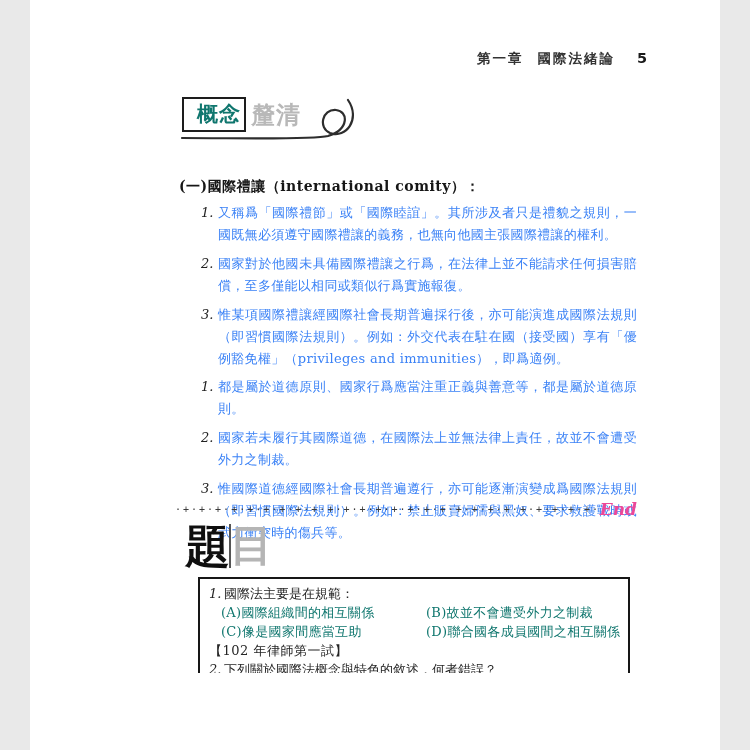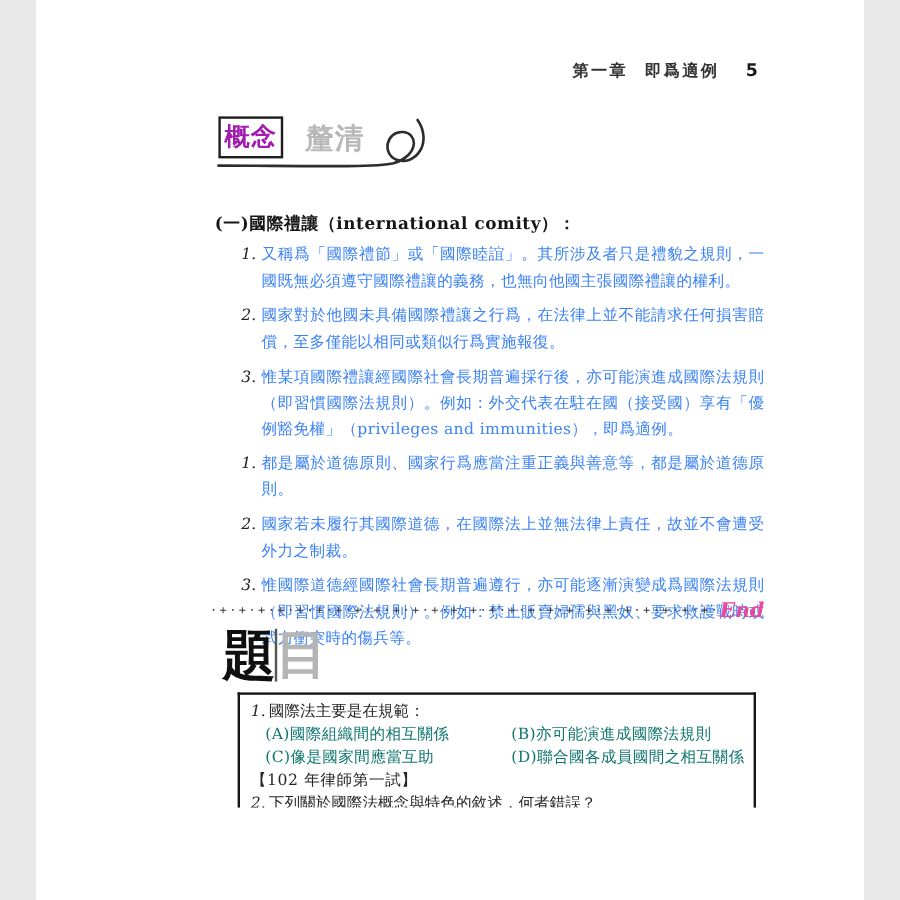--- a/index.html
+++ b/index.html
@@ -20,30 +20,30 @@
     font-size:13.5px;font-weight:600;color:#333;
     letter-spacing:2px;white-space:nowrap;
   }
   .running-header .chapter{margin-right:14px;}
   .running-header .pagenum{margin-left:22px;font-weight:800;font-size:14.5px;letter-spacing:0;color:#1a1a1a;}
   
   .concept-logo{position:absolute;left:152px;top:97px;width:180px;height:50px;}
   .concept-logo .flourish{position:absolute;left:-4px;top:0;overflow:visible;}
   .logo-black{
     display:inline-block;position:relative;z-index:2;
-    border:2px solid #1d1d1d;padding:1px 3px 2px 3px;
-    font-weight:700;font-size:21px;letter-spacing:1px;color:#a21caf;
+    border:2px solid #1d1d1d;padding:1px 3px 2px 13px;
+    font-weight:700;font-size:21px;letter-spacing:1px;color:#0f766e;
     background:#fff;
     font-family:"DejaVu Sans","Liberation Sans",sans-serif;
   }
   .logo-gray{
     display:inline-block;position:relative;z-index:2;
     font-weight:700;font-size:24px;letter-spacing:1px;color:#b8b8b8;
     font-family:Liberation Sans, sans-serif;
-    vertical-align:-2px;margin-left:18px;
+    vertical-align:-2px;margin-left:5px;
   }
   
   .concept-heading{
     position:absolute;left:151px;top:148px;
     font-weight:700;font-size:14.5px;color:#111;letter-spacing:.5px;white-space:nowrap;
   }
   
   .sub-title{
     position:absolute;left:149px;
     font-weight:700;font-size:14px;color:#161616;letter-spacing:.5px;white-space:nowrap;text-align:center;
@@ -106,21 +106,21 @@
     padding-right:2px;letter-spacing:.5px;
   }
 </style>
 </head>
 <body>
 
 <div class="page">
 
   <div class="running-header">
     <span class="chapter">第一章</span>
-    <span class="chapter-title">即爲適例</span>
+    <span class="chapter-title">國際法緒論</span>
     <span class="pagenum">5</span>
   </div>
 
   <div class="concept-logo">
     <svg class="flourish" width="188" height="52" viewBox="0 0 188 52">
       <path d="M 170 3 C 183 22, 168 42, 152 36 C 140 31, 144 12, 158 13 C 170 14, 172 32, 150 39 C 135 43, 60 41, 4 41" fill="none" stroke="#2d2d2d" stroke-width="2.2" stroke-linecap="round"></path>
     </svg>
     <span class="logo-black">概念</span><span class="logo-gray">釐清</span>
   </div>
 
@@ -167,21 +167,21 @@
     <span class="t-black">題</span><span class="t-rule"></span><span class="t-gray">目</span>
   </div>
 
   <div class="qbox">
     <div class="q-line">
       <span class="qnum">1.</span>
       <span>國際法主要是在規範：</span>
     </div>
     <div class="options">
       <span class="opt"><span>(A)</span><span>國際組織間的相互關係</span></span>
-      <span class="opt"><span>(B)</span><span>亦可能演進成國際法規則</span></span>
+      <span class="opt"><span>(B)</span><span>故並不會遭受外力之制裁</span></span>
       <span class="opt"><span>(C)</span><span>像是國家間應當互助</span></span>
       <span class="opt"><span>(D)</span><span>聯合國各成員國間之相互關係</span></span>
     </div>
     <div class="source">【102 年律師第一試】</div>
     <div class="q-line">
       <span class="qnum">2.</span>
       <span>下列關於國際法概念與特色的敘述，何者錯誤？</span>
     </div>
   </div>
 

